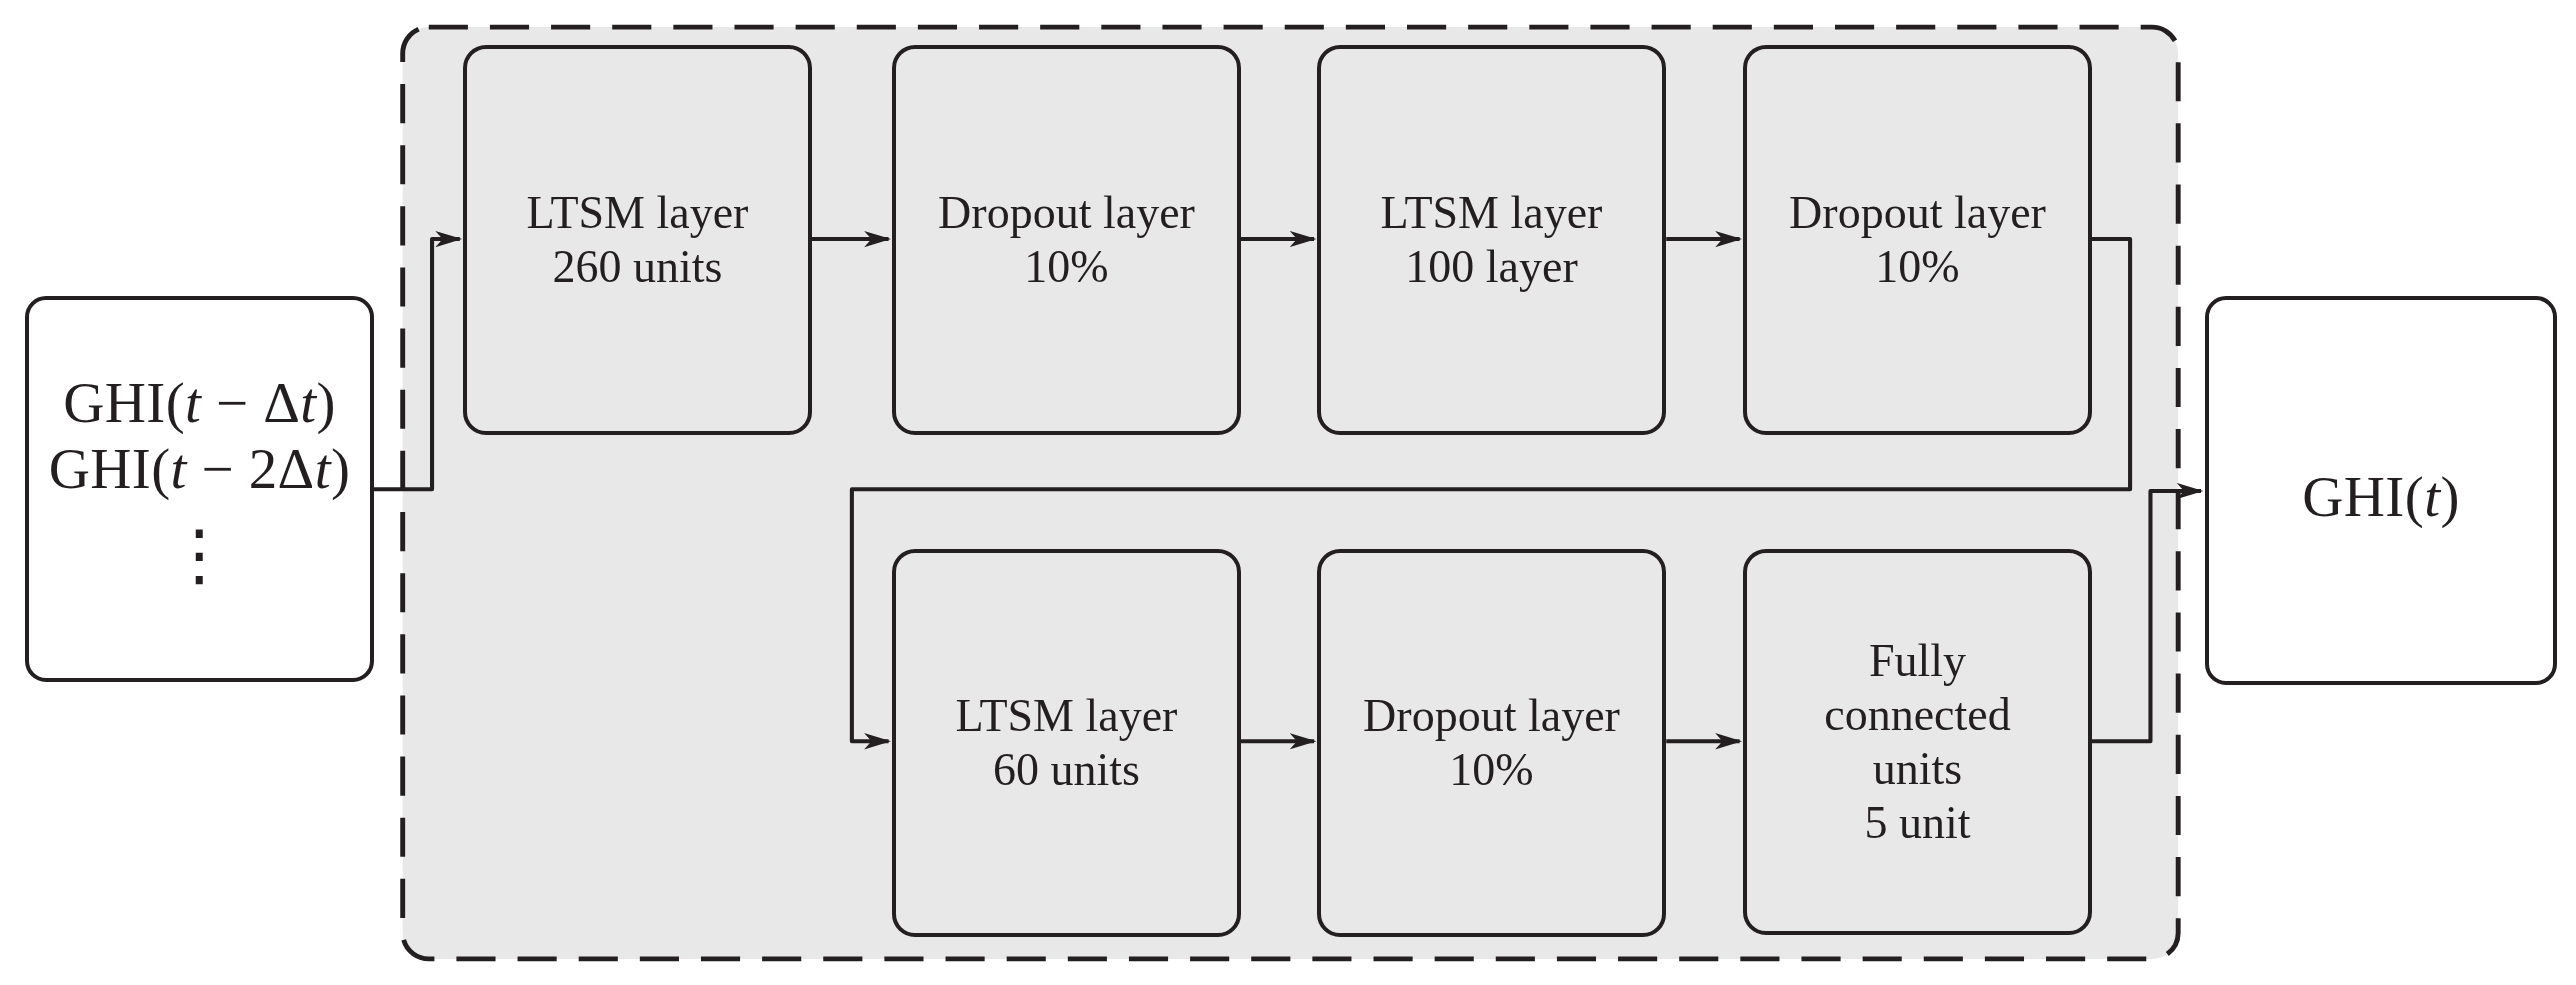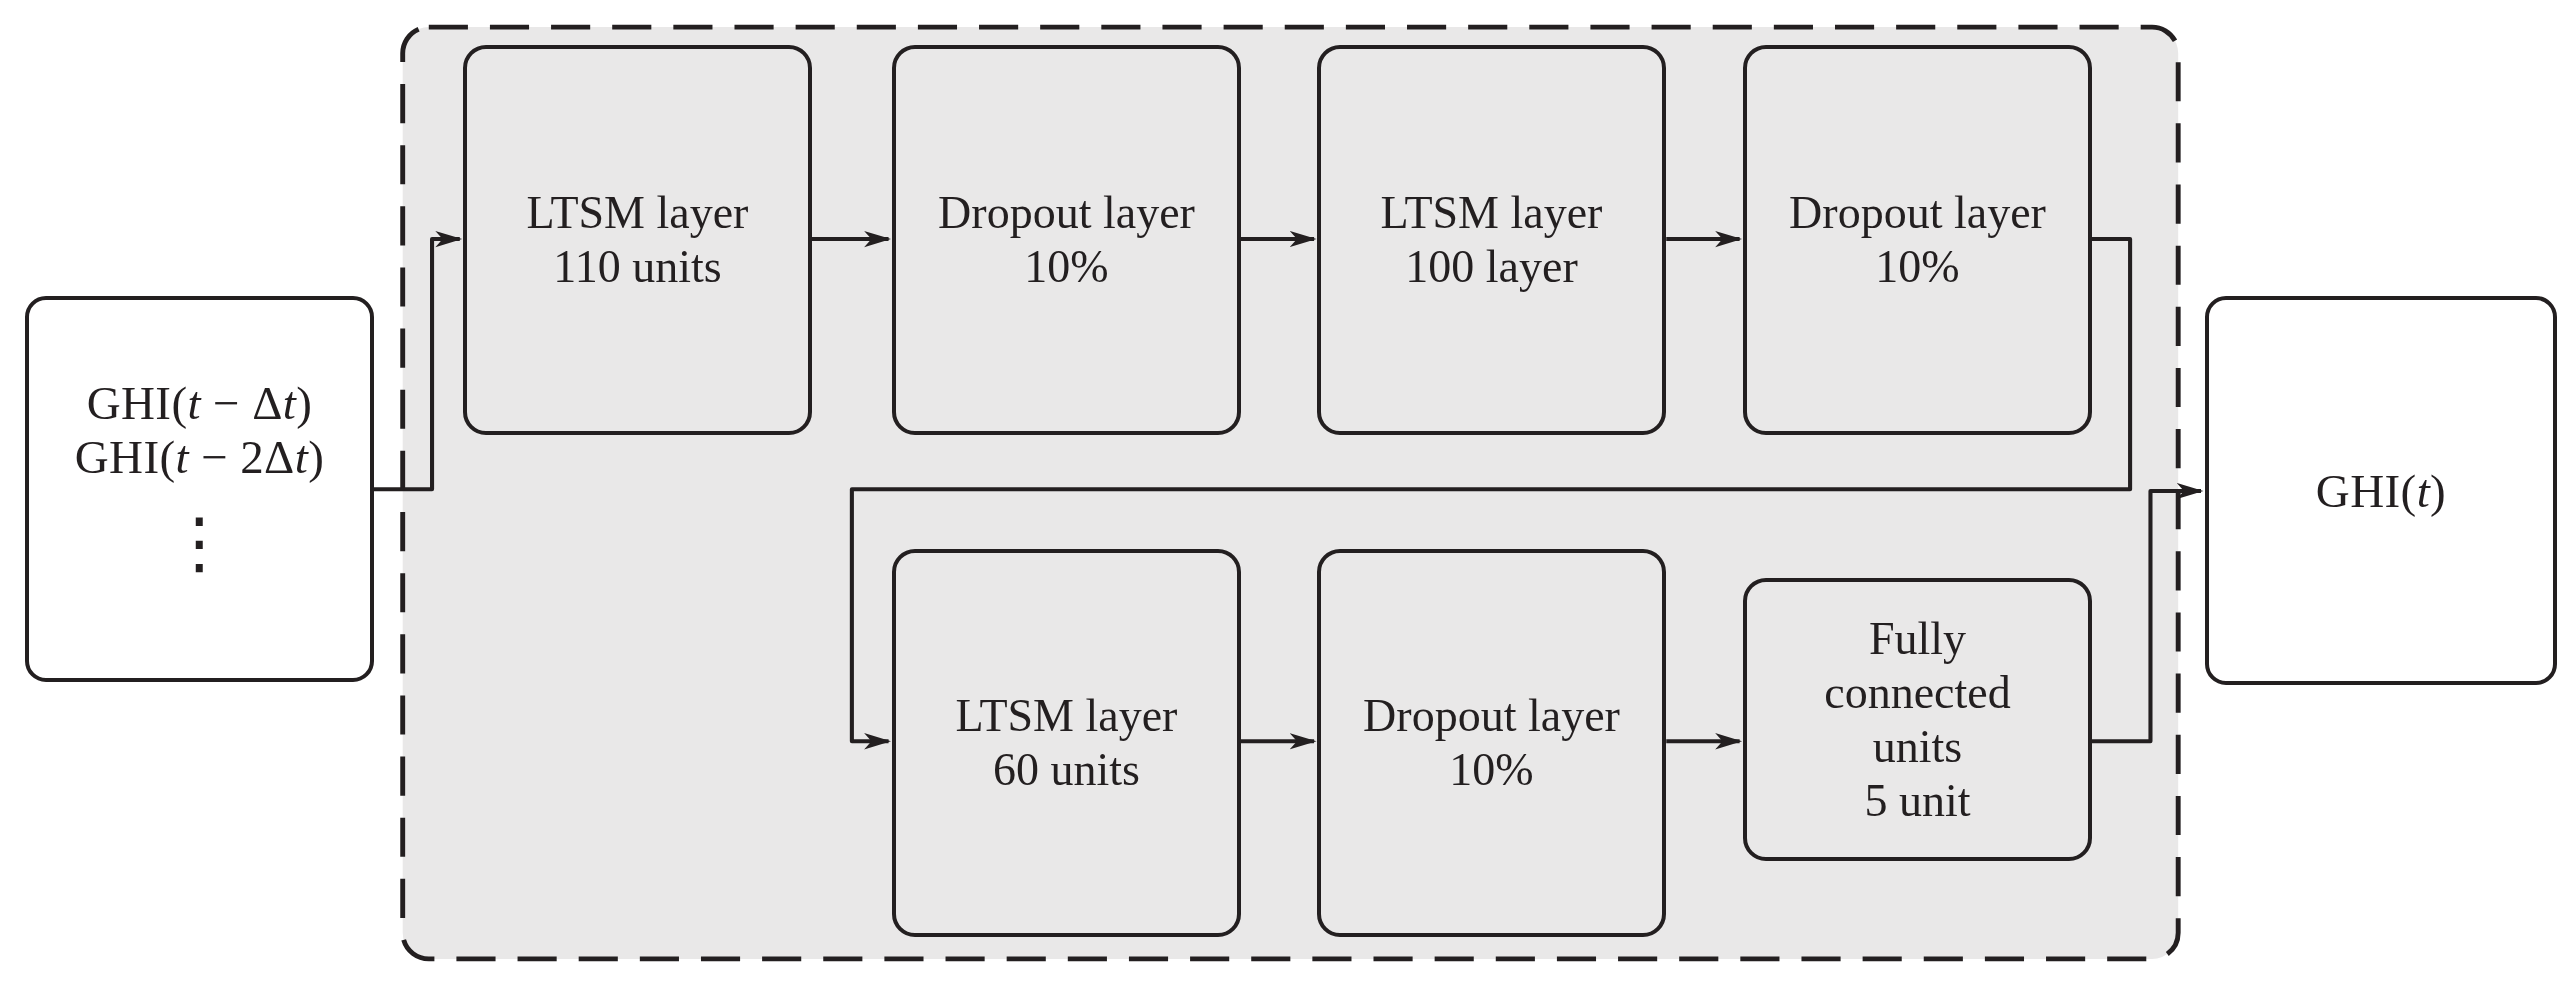--- a/index.html
+++ b/index.html
@@ -3,21 +3,21 @@
 <meta charset="utf-8">
 <style>
   html,body{margin:0;padding:0;background:#ffffff;}
   .stage{position:relative;width:2576px;height:986px;background:#ffffff;overflow:hidden;
          font-family:"Liberation Serif","DejaVu Serif",serif;color:#231f20;}
   .stage svg{position:absolute;left:0;top:0;width:2576px;height:986px;}
   .node{position:absolute;box-sizing:border-box;border:4.1px solid #231f20;border-radius:23px;
         background:#e9e8e8;display:flex;flex-direction:column;align-items:center;justify-content:center;
         text-align:center;font-size:46px;line-height:54px;color:#231f20;}
   .io{background:#ffffff;border-radius:21px;}
-  .math{font-size:47px;letter-spacing:0.4px;line-height:54px;white-space:nowrap;}
+  .math{font-size:57px;letter-spacing:0.4px;line-height:54px;white-space:nowrap;margin-top:12px;}
   .math i{font-style:italic;}
   .vdots{height:119px;display:flex;align-items:center;justify-content:center;
          font-family:"DejaVu Sans",sans-serif;font-size:68px;line-height:68px;}
   .ln{display:block;white-space:nowrap;}
 </style>
 </head>
 <body>
 
 <div class="stage">
 
@@ -43,21 +43,21 @@
   </svg>
 
   <div class="node io" style="left:25px;top:296px;width:349px;height:386px;">
     <span class="math ln"><span>GHI(</span><i>t</i><span> − Δ</span><i>t</i><span>)</span></span>
     <span class="math ln"><span>GHI(</span><i>t</i><span> − 2Δ</span><i>t</i><span>)</span></span>
     <span class="vdots">⋮</span>
   </div>
 
   <div class="node" style="left:463px;top:45px;width:349px;height:390px;">
     <span class="ln">LTSM layer</span>
-    <span class="ln">110 units</span>
+    <span class="ln">260 units</span>
   </div>
   <div class="node" style="left:892px;top:45px;width:349px;height:390px;">
     <span class="ln">Dropout layer</span>
     <span class="ln">10%</span>
   </div>
   <div class="node" style="left:1317px;top:45px;width:349px;height:390px;">
     <span class="ln">LTSM layer</span>
     <span class="ln">100 layer</span>
   </div>
   <div class="node" style="left:1743px;top:45px;width:349px;height:390px;">
@@ -66,21 +66,21 @@
   </div>
 
   <div class="node" style="left:892px;top:549px;width:349px;height:388px;">
     <span class="ln">LTSM layer</span>
     <span class="ln">60 units</span>
   </div>
   <div class="node" style="left:1317px;top:549px;width:349px;height:388px;">
     <span class="ln">Dropout layer</span>
     <span class="ln">10%</span>
   </div>
-  <div class="node" style="left:1743px;top:549px;width:349px;height:283px;margin-top:29px;">
+  <div class="node" style="left:1743px;top:549px;width:349px;height:386px;">
     <span class="ln">Fully</span>
     <span class="ln">connected</span>
     <span class="ln">units</span>
     <span class="ln">5 unit</span>
   </div>
 
   <div class="node io" style="left:2205px;top:296px;width:352px;height:389px;justify-content:center;">
     <span class="math ln"><span>GHI(</span><i>t</i><span>)</span></span>
   </div>
 

